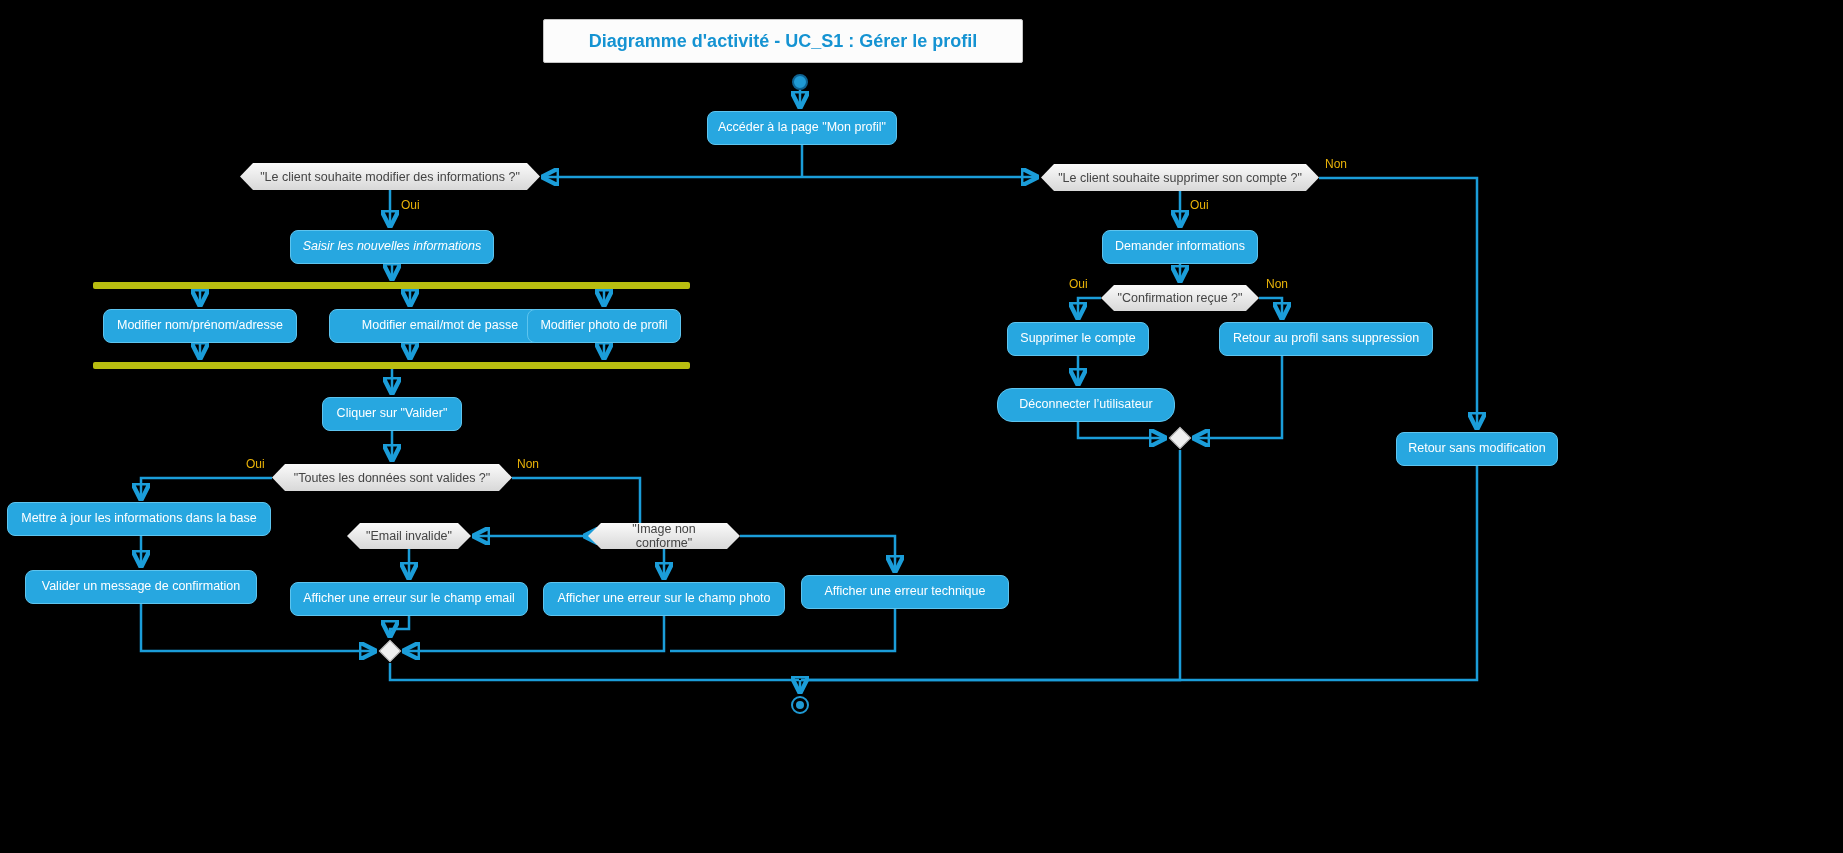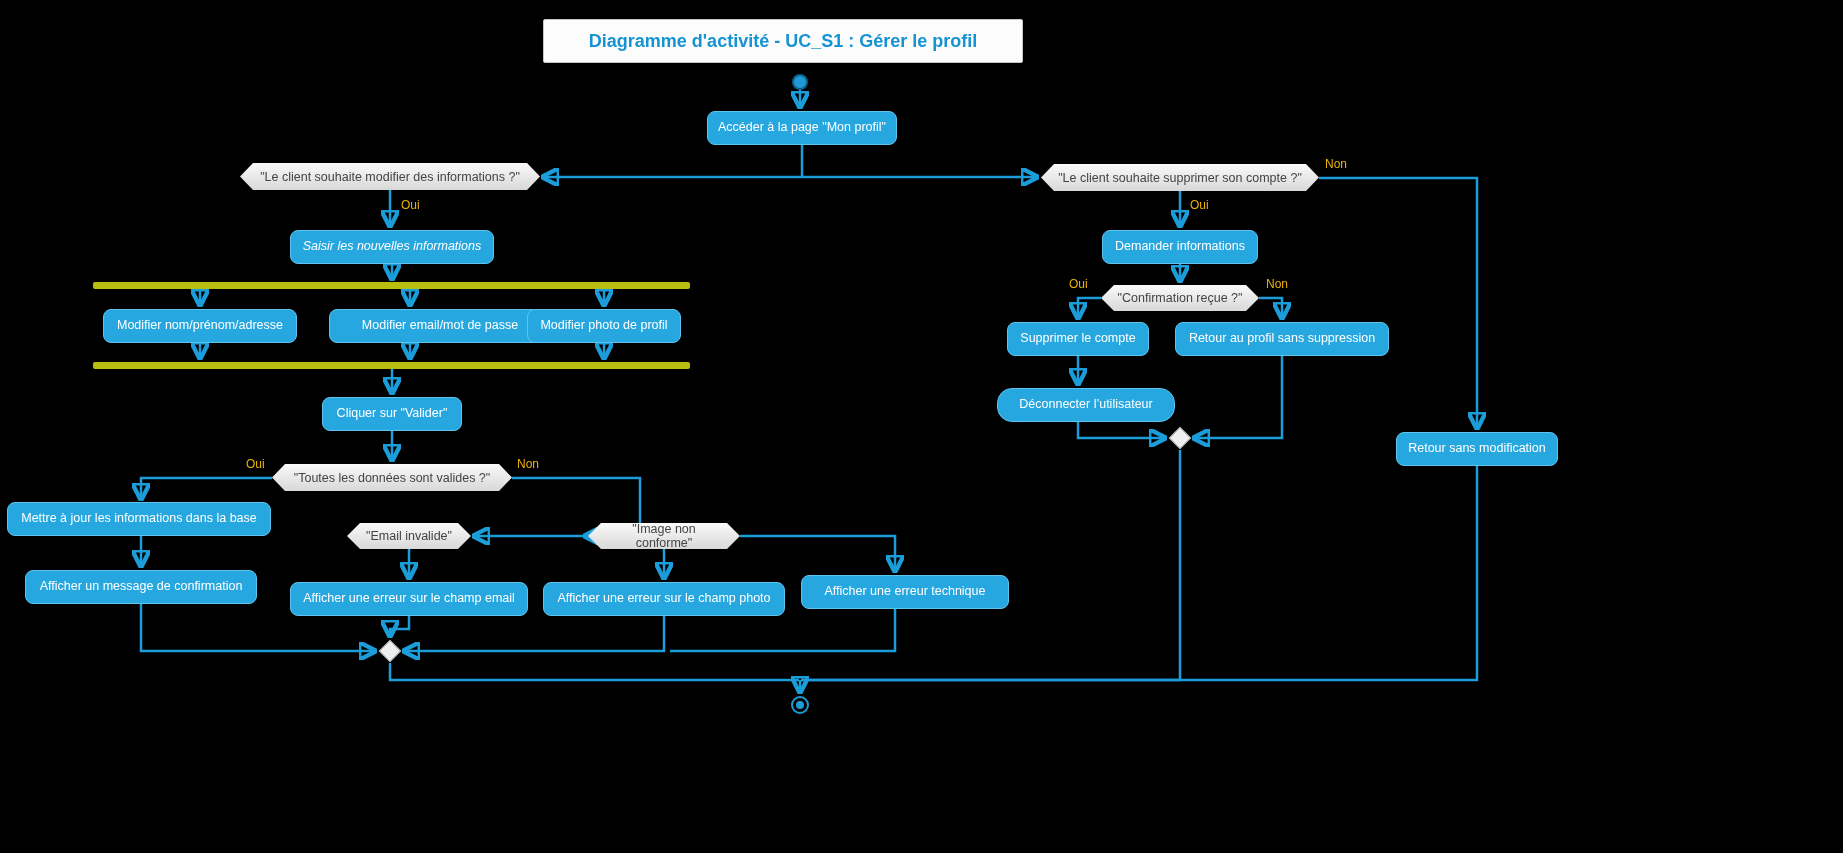--- a/index.html
+++ b/index.html
@@ -121,37 +121,37 @@
   <div class="activity" style="left:317px; top:309px; width:222px;margin-left:12px;">Modifier email/mot de passe</div>
   <div class="activity" style="left:527px; top:309px; width:154px;">Modifier photo de profil</div>
 
   <div class="bar" style="left:93px; top:362px;"></div>
 
   <div class="activity" style="left:322px; top:397px; width:140px;">Cliquer sur "Valider"</div>
 
   <div class="decision" style="left:272px; top:464px; width:240px;">"Toutes les données sont valides ?"</div>
 
   <div class="activity" style="left:7px; top:502px; width:264px;">Mettre à jour les informations dans la base</div>
-  <div class="activity" style="left:25px; top:570px; width:232px;">Afficher un message de confirmation</div>
+  <div class="activity" style="left:25px; top:570px; width:232px;">Valider un message de confirmation</div>
 
   <div class="decision" style="left:347px; top:523px; width:124px; height:26px;">"Email invalide"</div>
   <div class="decision" style="left:588px; top:523px; width:152px; height:26px;">"Image non conforme"</div>
 
   <div class="activity" style="left:290px; top:582px; width:238px;text-align:right;">Afficher une erreur sur le champ email</div>
   <div class="activity" style="left:543px; top:582px; width:242px;">Afficher une erreur sur le champ photo</div>
   <div class="activity" style="left:801px; top:575px; width:208px;">Afficher une erreur technique</div>
 
   <div class="diamond" style="left:382px; top:643px;"></div>
 
   <div class="activity" style="left:1102px; top:230px; width:156px;">Demander informations</div>
 
   <div class="decision" style="left:1101px; top:285px; width:158px; height:26px;">"Confirmation reçue ?"</div>
 
   <div class="activity" style="left:1007px; top:322px; width:142px;">Supprimer le compte</div>
-  <div class="activity" style="left:1175px; top:322px; width:214px;">Retour au profil sans suppression</div>
+  <div class="activity" style="left:1219px; top:322px; width:214px;">Retour au profil sans suppression</div>
   <div class="activity" style="left:997px; top:388px; width:178px;border-radius:15px;">Déconnecter l’utilisateur</div>
 
   <div class="diamond" style="left:1172px; top:430px;"></div>
 
   <div class="activity" style="left:1396px; top:432px; width:162px;">Retour sans modification</div>
 
   <div class="end-node">
       <div class="dot"></div>
     </div>
 

